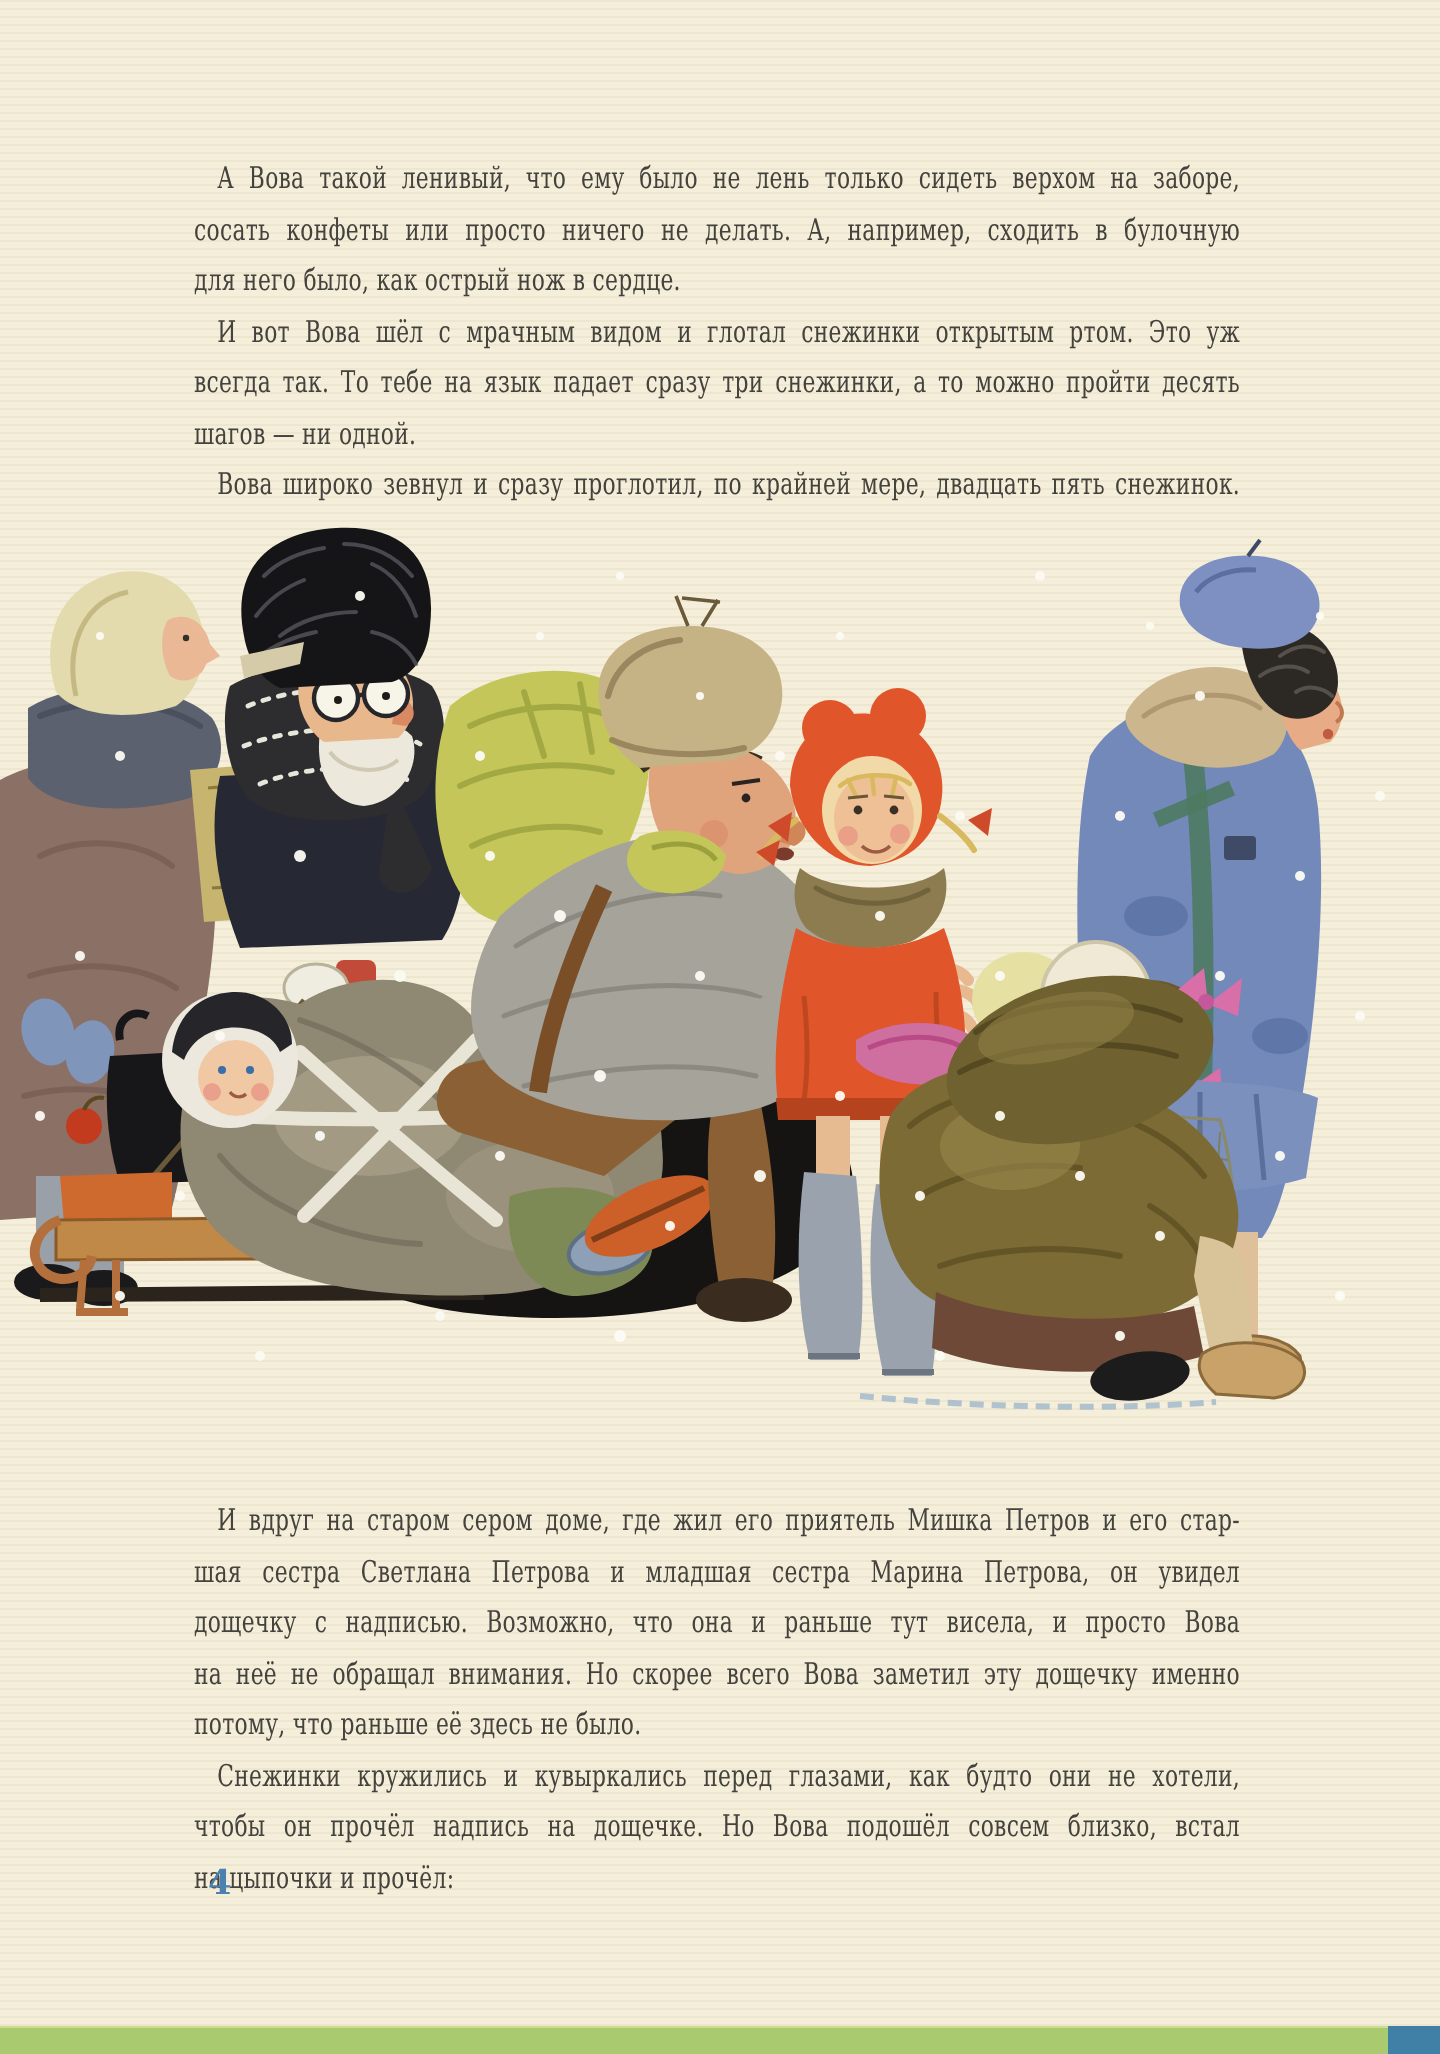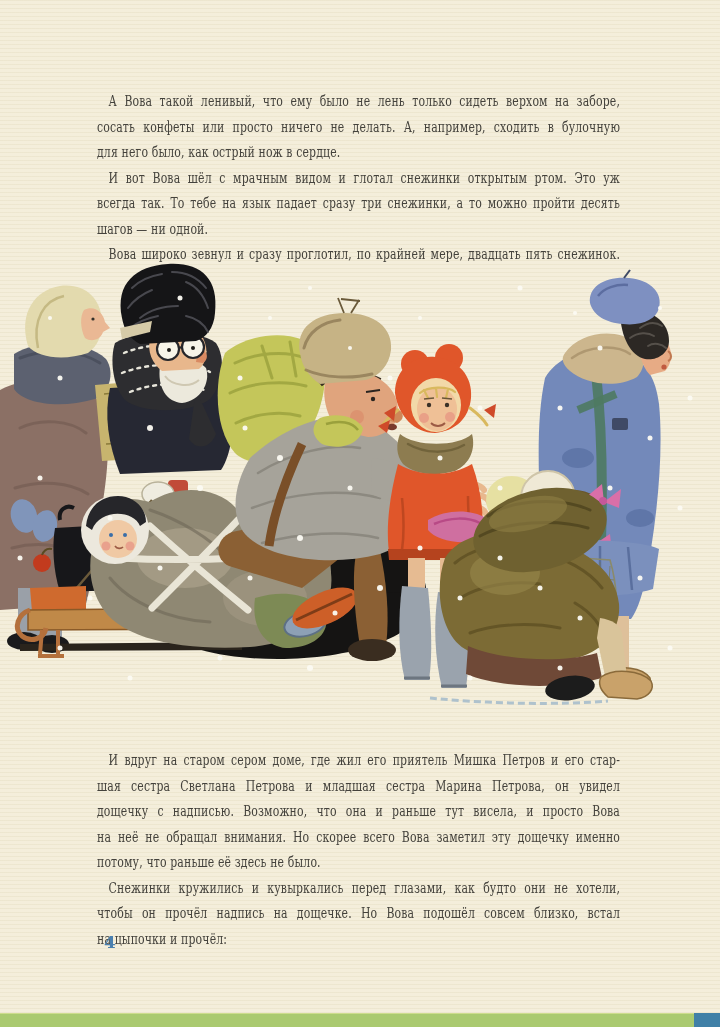--- a/index.html
+++ b/index.html
@@ -2,21 +2,21 @@
 <html lang="ru"><head>
 <meta charset="utf-8">
 <style>
   html,body{margin:0;padding:0;}
   body{width:720px;height:1027px;overflow:hidden;background:#e8e2cc;
        font-family:"DejaVu Serif","Liberation Serif",serif;}
   .page{position:absolute;inset:0;background:#f4eedb;
         background-image:repeating-linear-gradient(to bottom,
           rgba(219,210,178,.28) 0 1px, rgba(0,0,0,0) 1px 4px);}
   .textblock{position:absolute;left:97px;width:523px;color:#44423c;}
-  #top-text{top:77px;margin-top:12px;}
+  #top-text{top:77px;}
   #bottom-text{top:748px;}
   .textline{font-size:15px;line-height:25.5px;height:25.5px;width:720px;
             transform:scaleX(0.7264);transform-origin:0 0;
             text-align:justify;text-align-last:justify;
             letter-spacing:.2px;}
   .textline.indent{text-indent:16px;}
   .textline.last{text-align-last:left;}
   .pagenum{position:absolute;left:104px;top:932px;color:#4b80af;
            font-size:17px;font-weight:bold;}
   .illus{position:absolute;left:0;top:258px;width:720px;height:455px;}

